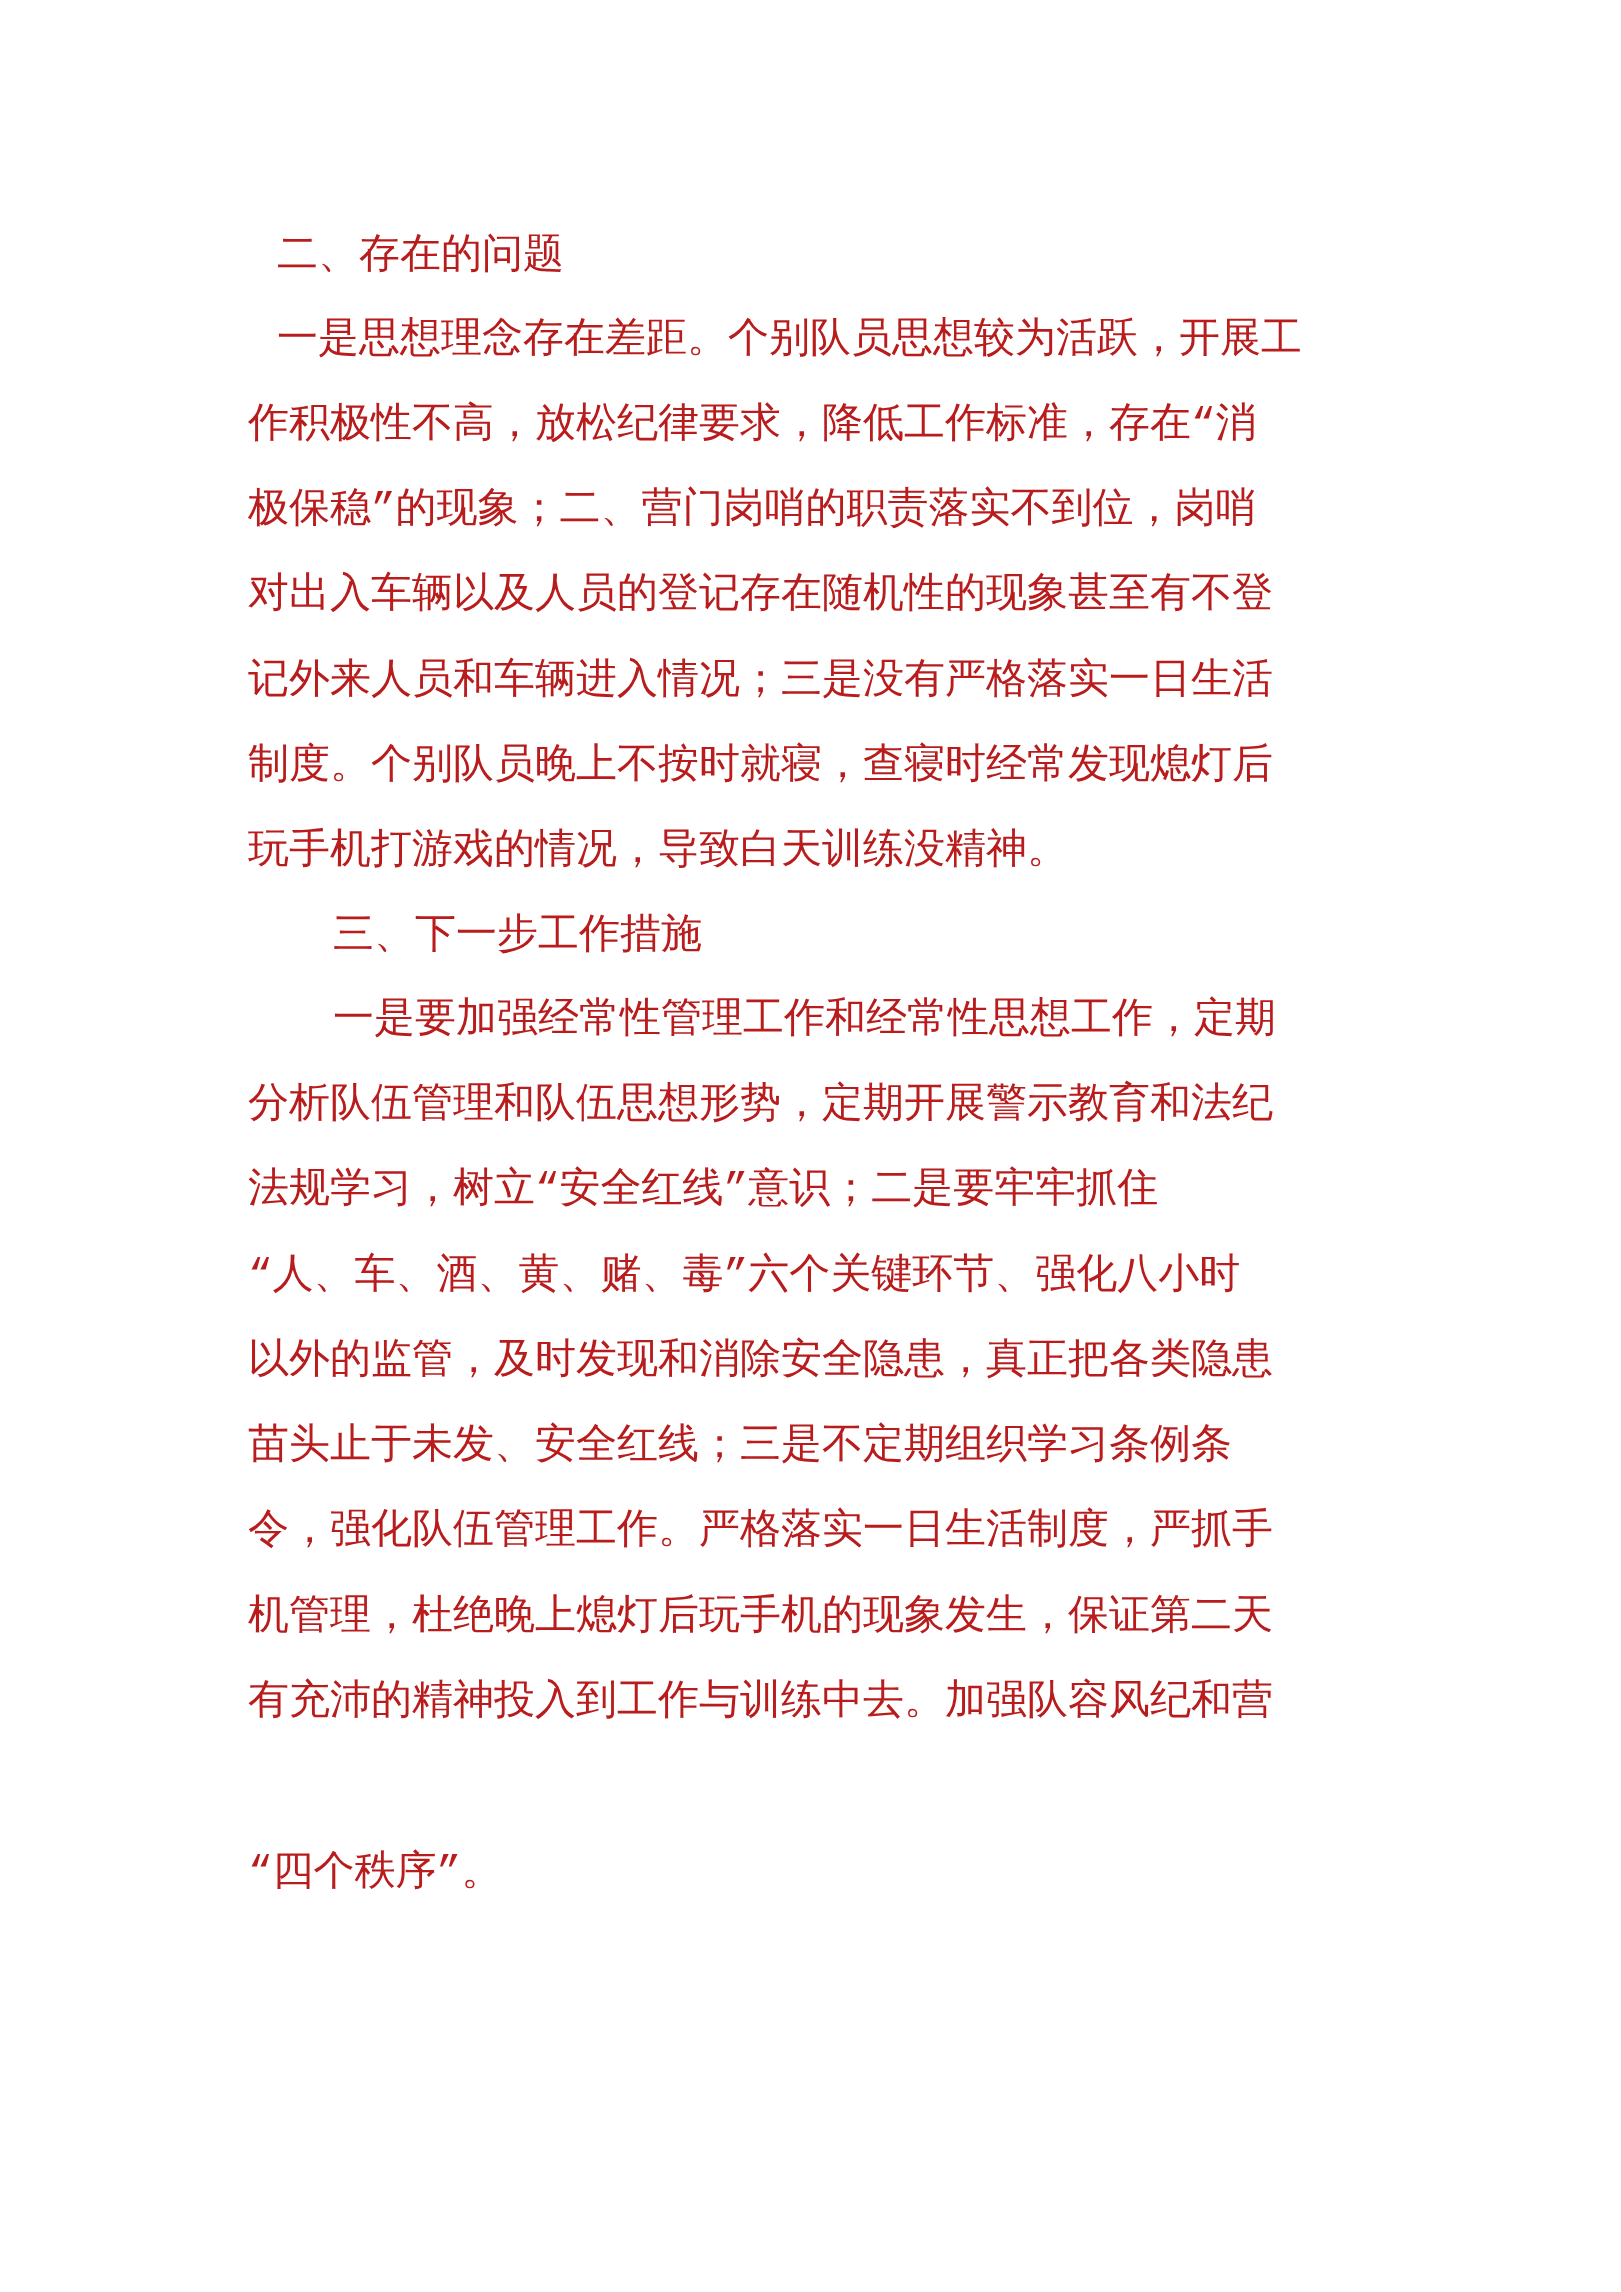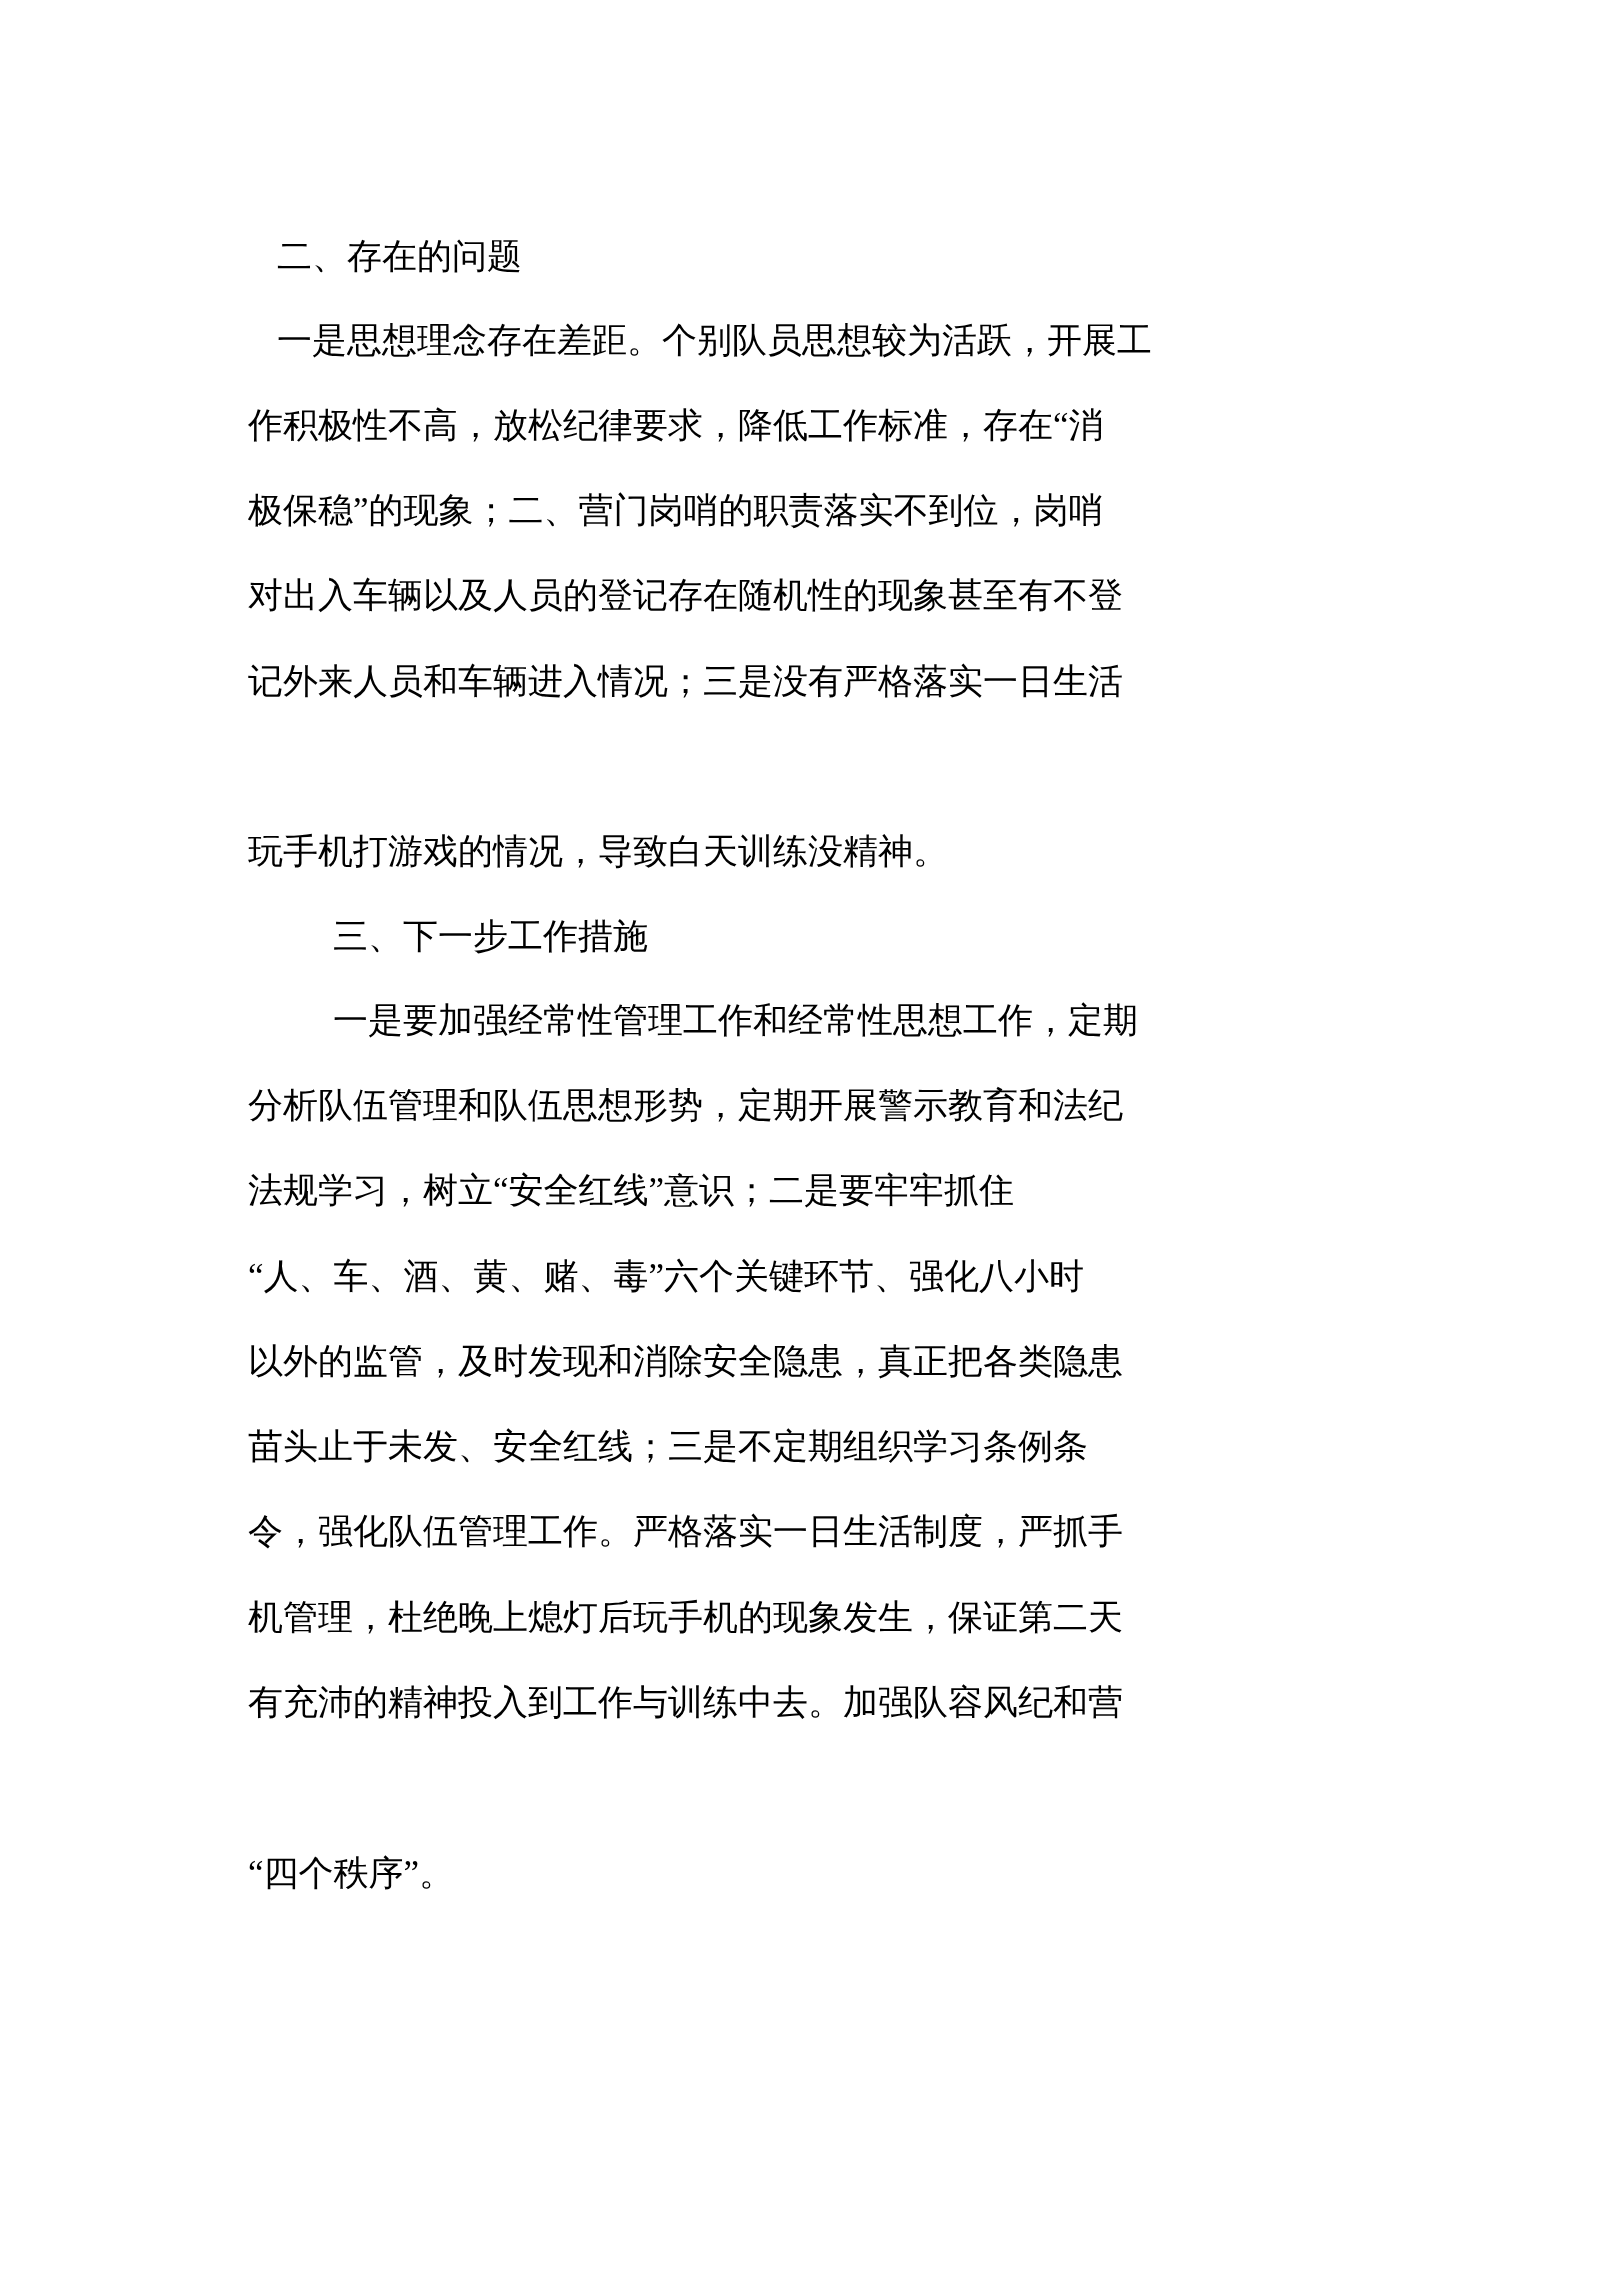--- a/index.html
+++ b/index.html
@@ -1,37 +1,38 @@
 <!DOCTYPE html>
 <html><head>
 <meta charset="utf-8">
 <style>
   html, body { margin: 0; padding: 0; background: #ffffff; }
   body { width: 1621px; height: 2293px; position: relative; overflow: hidden; }
   .page { position: absolute; left: 0; top: 0; width: 1621px; height: 2293px; background: #fff; }
   .line {
     position: absolute;
-    font-family: Liberation Serif, serif;
-    font-size: 35px;
+    font-family: Liberation Mono, monospace;
+    font-size: 41px;
     line-height: 47px;
-    color: #000000;
+    color: #b91c1c;
     white-space: nowrap;
     letter-spacing: 0px;
   }
 </style>
 </head>
 <body>
 
 <div class="page">
   <div class="line" style="left:277px; top:233px;">二、存在的问题</div>
   <div class="line" style="left:277px; top:317px;">一是思想理念存在差距。个别队员思想较为活跃，开展工</div>
   <div class="line" style="left:248px; top:402px;">作积极性不高，放松纪律要求，降低工作标准，存在“消</div>
   <div class="line" style="left:248px; top:487px;">极保稳”的现象；二、营门岗哨的职责落实不到位，岗哨</div>
   <div class="line" style="left:248px; top:572px;">对出入车辆以及人员的登记存在随机性的现象甚至有不登</div>
   <div class="line" style="left:248px; top:658px;">记外来人员和车辆进入情况；三是没有严格落实一日生活</div>
+  <div class="line" style="left:248px; top:743px;">制度。个别队员晚上不按时就寝，查寝时经常发现熄灯后</div>
   <div class="line" style="left:248px; top:828px;">玩手机打游戏的情况，导致白天训练没精神。</div>
 
   <div class="line" style="left:333px; top:913px;">三、下一步工作措施</div>
   <div class="line" style="left:333px; top:997px;">一是要加强经常性管理工作和经常性思想工作，定期</div>
   <div class="line" style="left:248px; top:1082px;">分析队伍管理和队伍思想形势，定期开展警示教育和法纪</div>
   <div class="line" style="left:248px; top:1167px;">法规学习，树立“安全红线”意识；二是要牢牢抓住</div>
   <div class="line" style="left:248px; top:1253px;">“人、车、酒、黄、赌、毒”六个关键环节、强化八小时</div>
   <div class="line" style="left:248px; top:1338px;text-align:center;">以外的监管，及时发现和消除安全隐患，真正把各类隐患</div>
   <div class="line" style="left:248px; top:1423px;">苗头止于未发、安全红线；三是不定期组织学习条例条</div>
   <div class="line" style="left:248px; top:1508px;">令，强化队伍管理工作。严格落实一日生活制度，严抓手</div>

